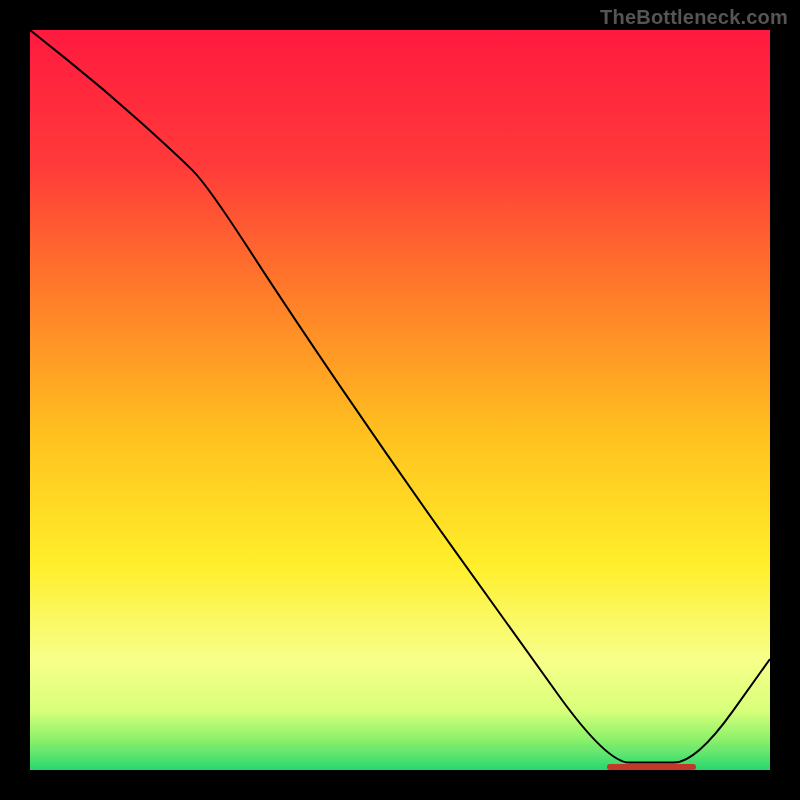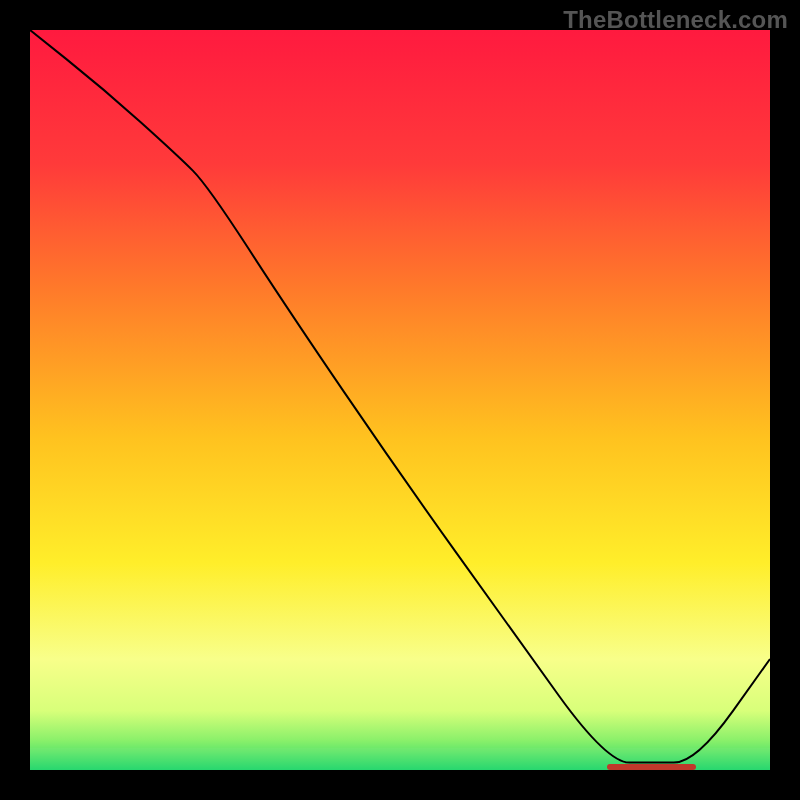--- a/index.html
+++ b/index.html
@@ -25,21 +25,21 @@
     top: 30px;
     width: 740px;
     height: 740px;
     
   }
   .watermark {
     position: absolute;
     top: 6px;
     right: 12px;
     color: #555;
-    font-size: 24px;
+    font-size: 20px;
     font-weight: 600;
     letter-spacing: 0.2px;
     user-select: none;
   }
   .optimal-band {
     position: absolute;
     width: 100%;
     background: rgba(255,255,255,0.04);
   }
   svg.curve {

